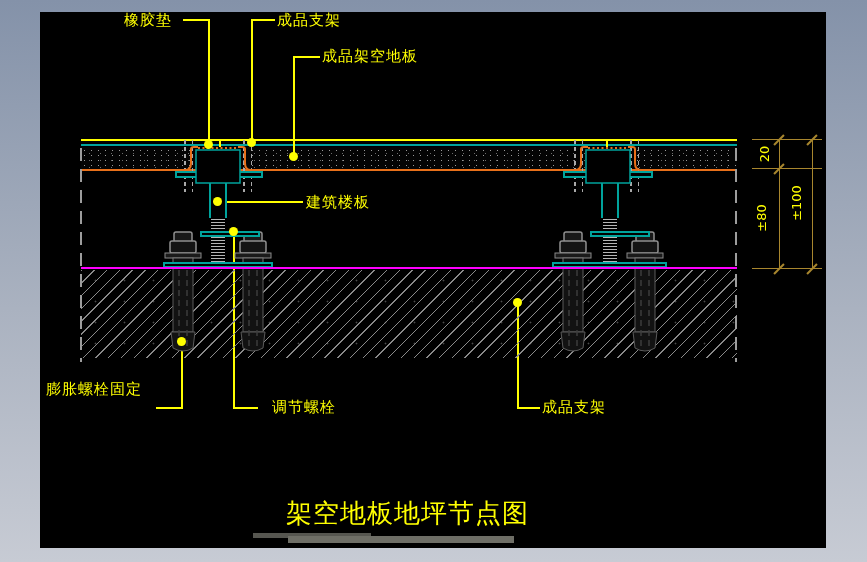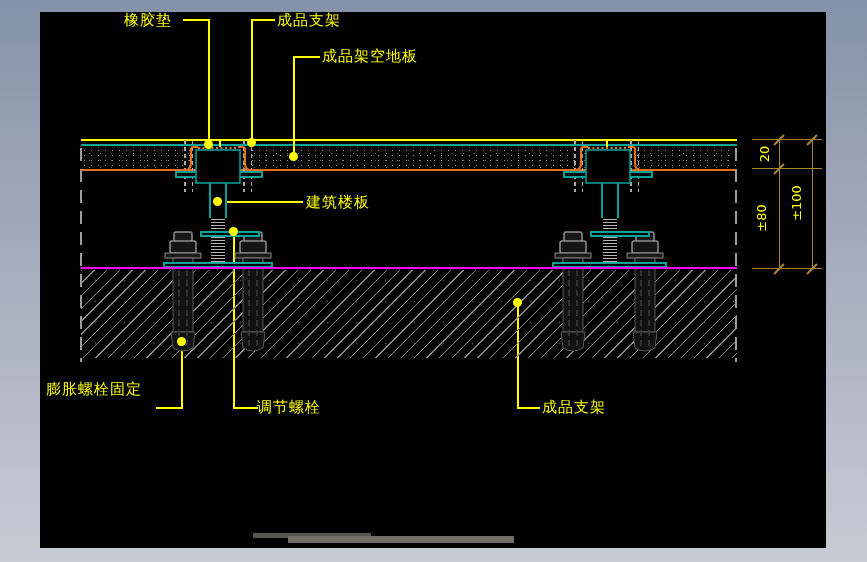--- a/index.html
+++ b/index.html
@@ -176,31 +176,32 @@
 
   <div class="lbl" style="left:282px;top:36px">成品架空地板</div>
   <div class="hline" style="left:254px;top:44px;width:26px"></div>
   <div class="vline" style="left:253px;top:44px;height:98px"></div>
   <div class="dot" style="left:249px;top:140px"></div>
 
   <div class="lbl" style="left:266px;top:182px">建筑楼板</div>
   <div class="hline" style="left:183px;top:189px;width:80px"></div>
   <div class="dot" style="left:173px;top:185px"></div>
 
-  <div class="lbl" style="left:217px;top:387px">调节螺栓</div>
+  <div class="lbl" style="left:232px;top:387px">调节螺栓</div>
   <div class="vline" style="left:193px;top:224px;height:173px"></div>
   <div class="hline" style="left:193px;top:395px;width:25px"></div>
   <div class="dot" style="left:189px;top:215px"></div>
 
   <div class="lbl" style="left:6px;top:369px">膨胀螺栓固定</div>
   <div class="hline" style="left:116px;top:395px;width:27px"></div>
   <div class="vline" style="left:141px;top:333px;height:64px"></div>
   <div class="dot" style="left:137px;top:325px"></div>
 
   <div class="lbl" style="left:502px;top:387px">成品支架</div>
   <div class="vline" style="left:477px;top:294px;height:103px"></div>
   <div class="hline" style="left:477px;top:395px;width:23px"></div>
   <div class="dot" style="left:473px;top:286px"></div>
 
+  <div class="title">架空地板地坪节点图</div>
   <div class="under-a"></div>
   <div class="under-b"></div>
 
 </div>
 
 </body></html>

